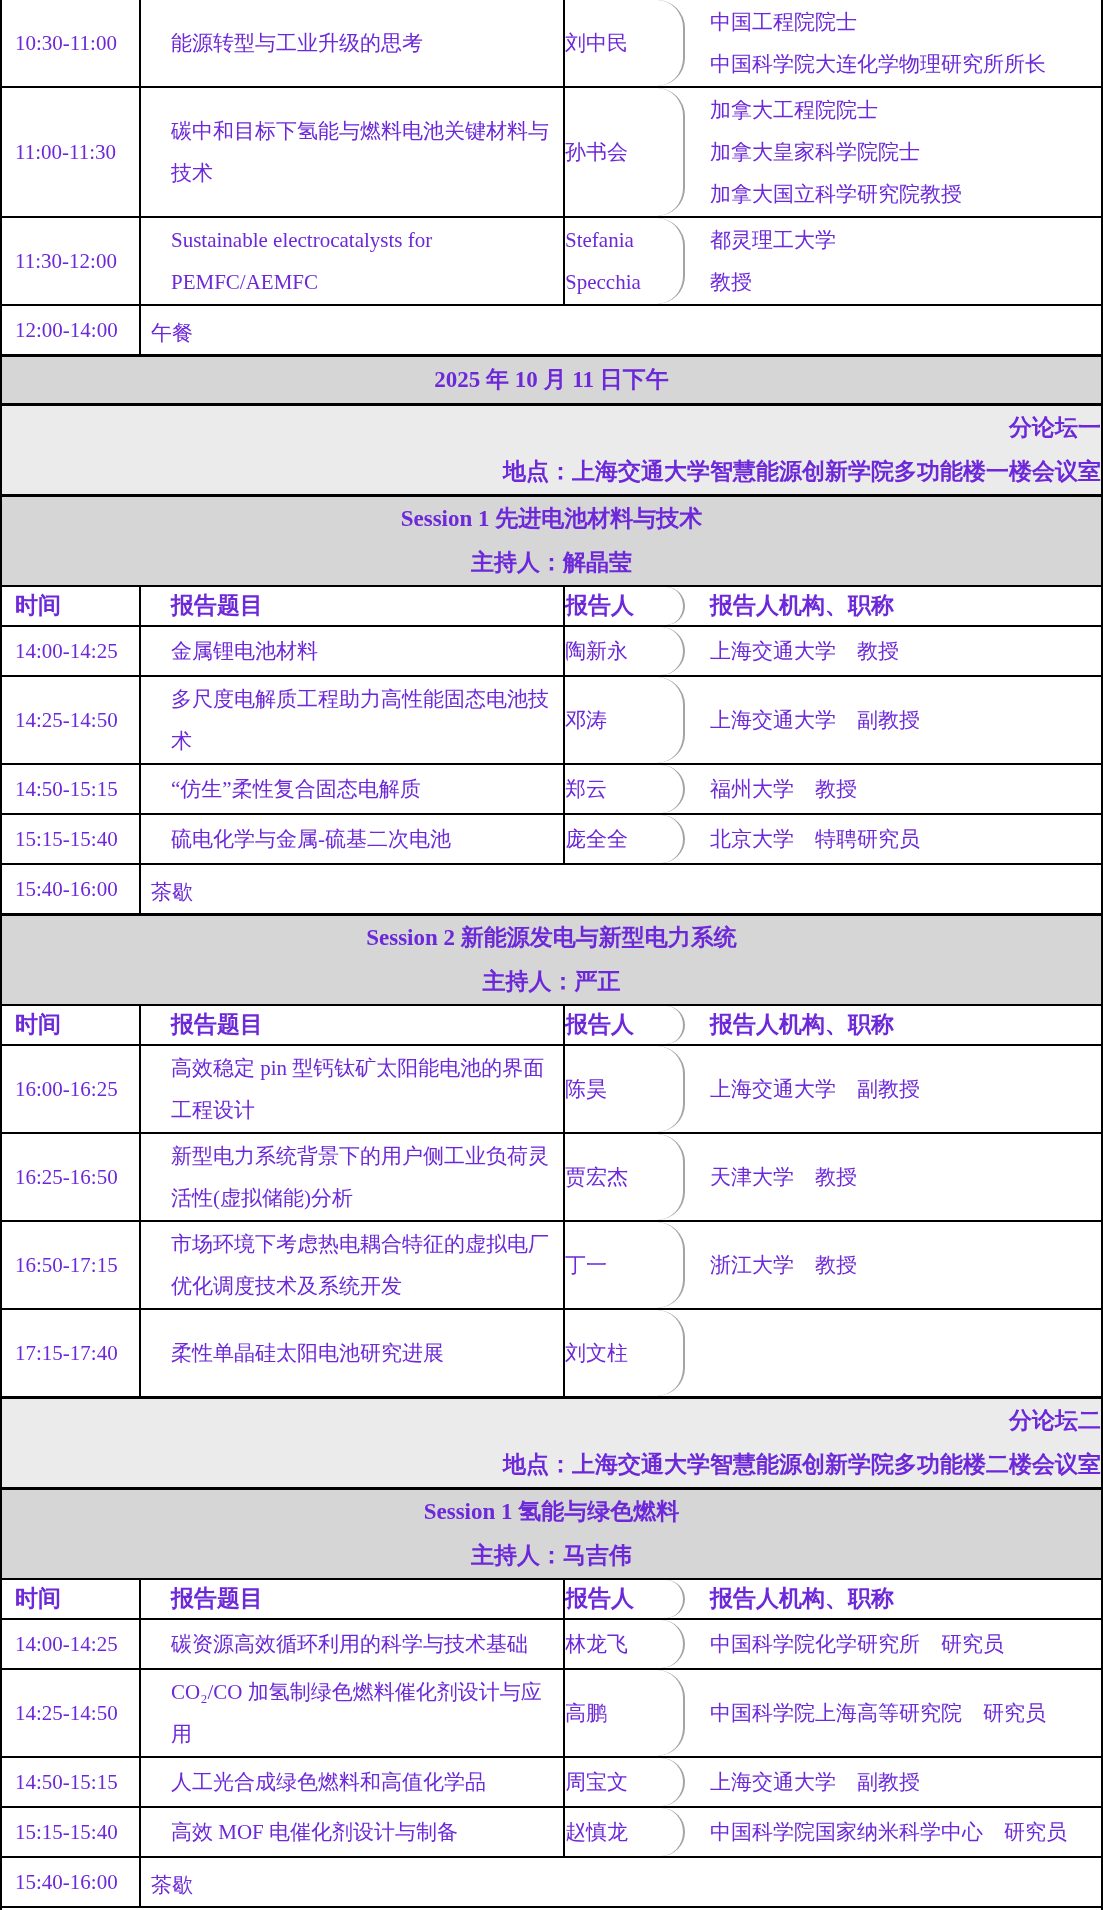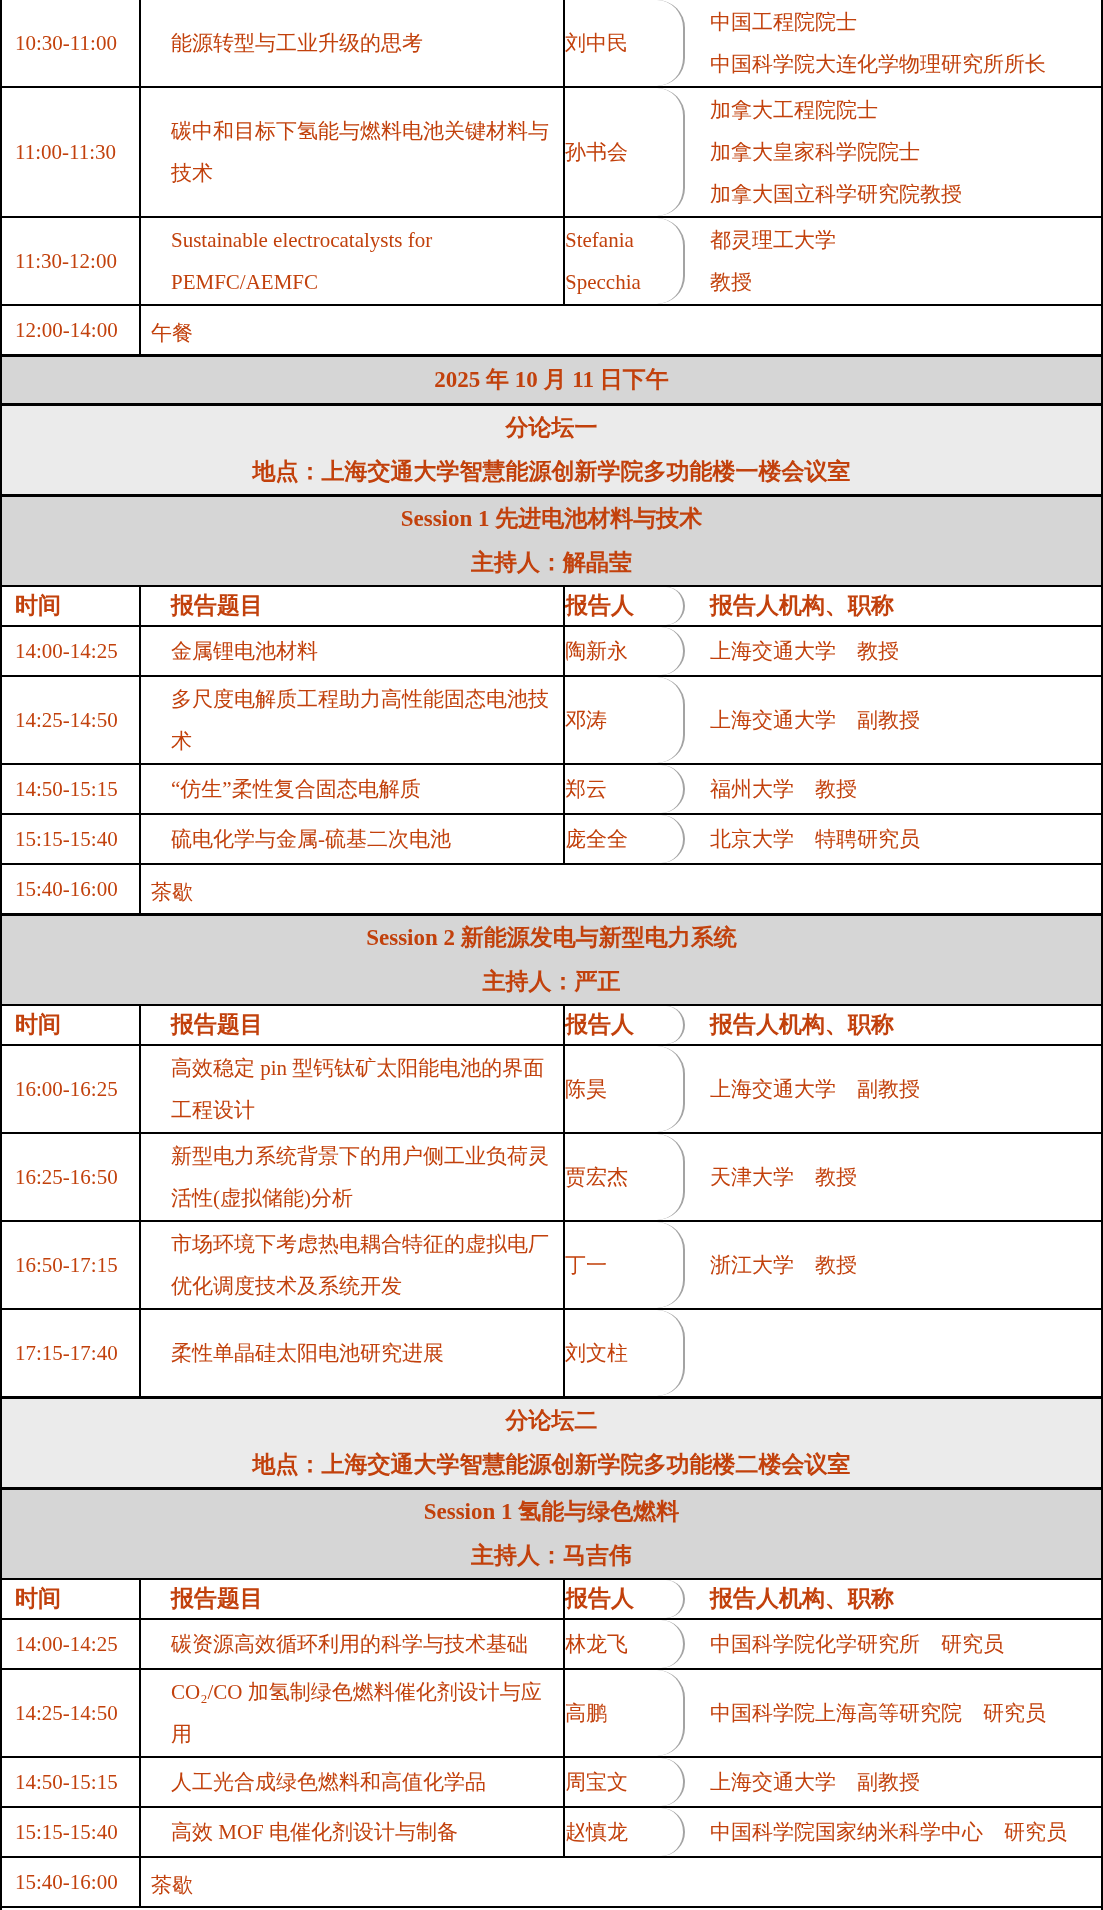--- a/index.html
+++ b/index.html
@@ -4,21 +4,21 @@
 <style>
   html,body{margin:0;padding:0;background:#ffffff;}
   .page{
     position:relative;
     width:1103px;height:1910px;
     overflow:hidden;
     box-sizing:border-box;
     border-left:2px solid #000;
     border-right:2px solid #000;
     font-family:"Liberation Serif","DejaVu Serif",serif;
-    color:#c2410c;
+    color:#6d28d9;
     background:#ffffff;
   }
   .row{display:flex;border-bottom:2px solid #000;}
   .h1{height:48px}
   .h2{height:86px}
   .h3{height:128px}
   .header-row{height:38px;font-weight:bold;}
   .header-row .line{font-size:23px;line-height:36px;}
   .cell{display:flex;flex-direction:column;justify-content:center;box-sizing:border-box;overflow:hidden;}
   .c-time{width:139px;min-width:139px;border-right:2px solid #000;padding-left:13px;}
@@ -28,21 +28,21 @@
   .c-merged{flex:1;padding-left:10px;justify-content:flex-end;}
   .line{font-size:21px;line-height:42px;white-space:nowrap;}
   .band{
     border-top:1px solid #000;
     border-bottom:2px solid #000;
     display:flex;flex-direction:column;justify-content:center;
     text-align:center;
   }
   .band-line{font-size:23px;font-weight:bold;line-height:44px;white-space:nowrap;}
   .band-date{background:#d6d6d6;height:46px;}
-  .band-forum{background:#ebebeb;height:88px;}
+  .band-forum{background:#ebebeb;height:88px;align-items:flex-end;}
   .band-session{background:#d6d6d6;height:88px;}
 </style>
 </head>
 <body>
 
 <div class="page">
   <div id="table-root">
       <div class="row h2">
         <div class="cell c-time">
           <div class="line">10:30-11:00</div>

